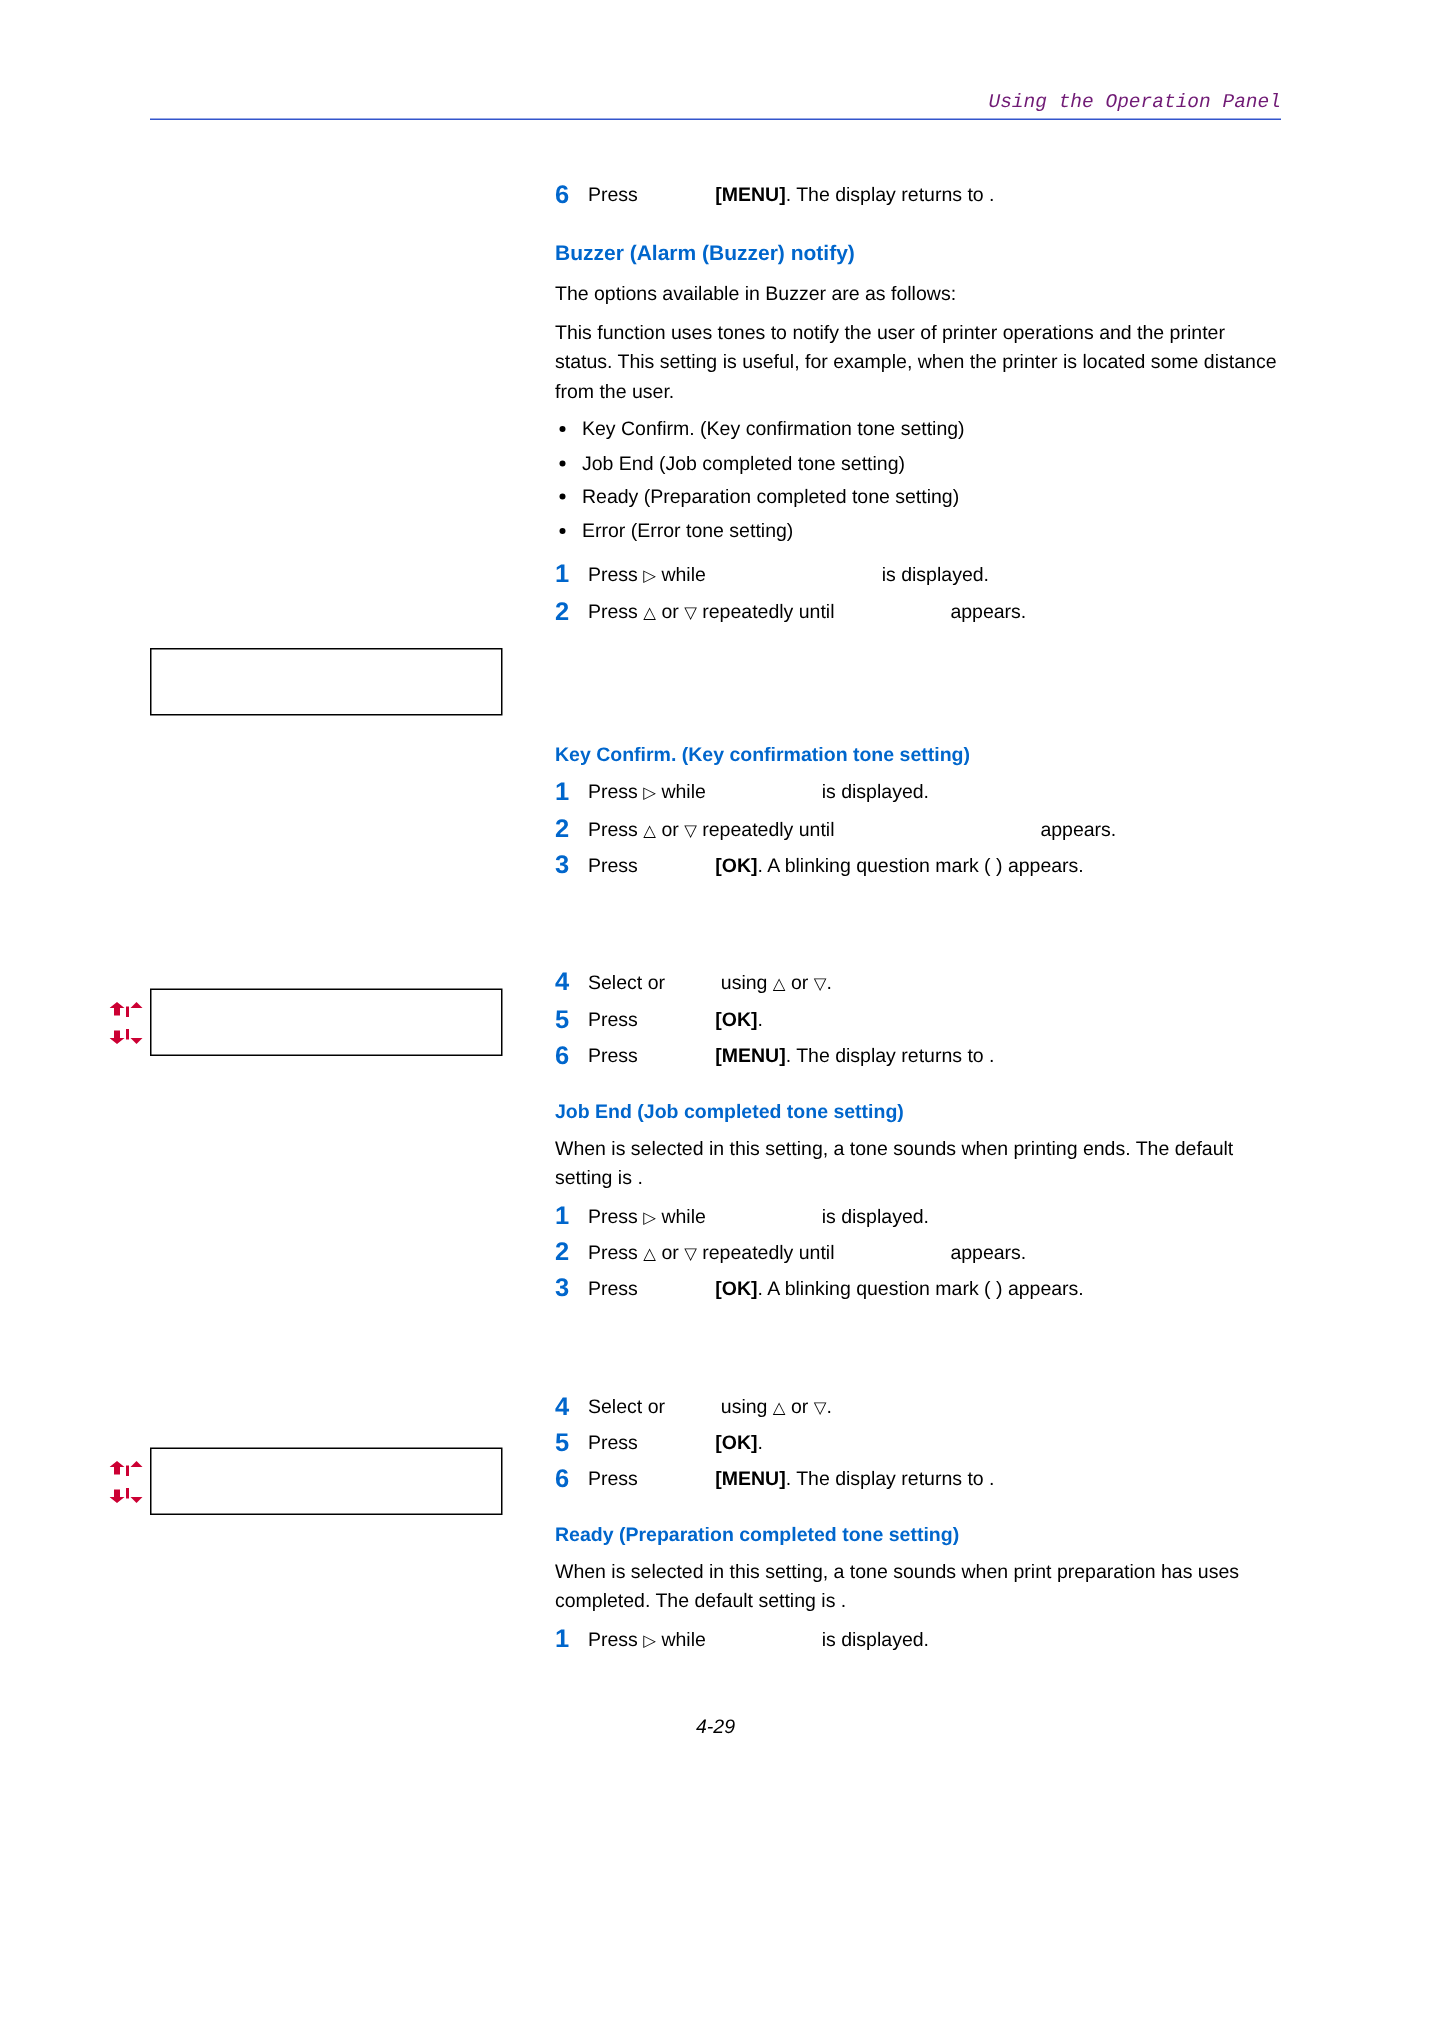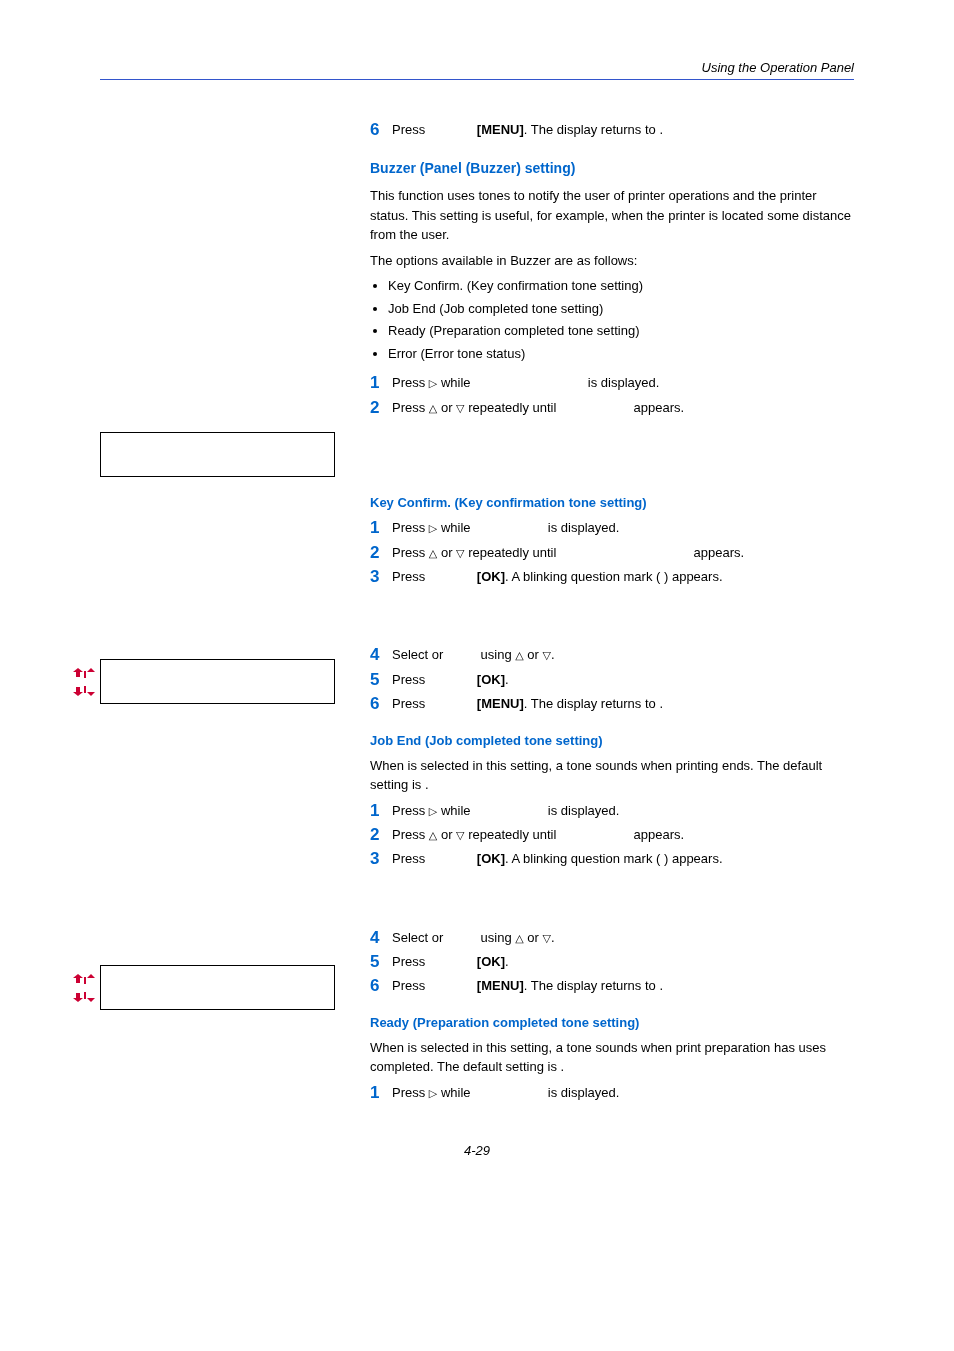--- a/index.html
+++ b/index.html
@@ -12,23 +12,24 @@
     width: 954px;
   }
   .page {
     padding: 60px 100px 40px 100px;
     position: relative;
     min-height: 1200px;
   }
   .header-right {
     text-align: right;
     font-style: italic;
-    color: #000000;
+    color: #701a75;
     font-size: 13px;
     margin-bottom: 4px;
+    font-family: Liberation Mono, monospace;
   }
   .header-rule {
     border: none;
     border-top: 1px solid #3355cc;
     margin: 0 0 40px 0;
   }
   .content-col {
     margin-left: 270px;
   }
   .step {
@@ -143,28 +144,28 @@
 
   <div class="content-col">
 
     <div class="step">
       <div class="step-num">6</div>
       <div class="step-body">
         <span>Press </span><b>[MENU]</b><span>. The display returns to </span><span>.</span>
       </div>
     </div>
 
-    <div class="h-blue">Buzzer (Panel (Buzzer) setting)</div>
+    <div class="h-blue">Buzzer (Alarm (Buzzer) notify)</div>
+    <div class="para">The options available in Buzzer are as follows:</div>
     <div class="para">This function uses tones to notify the user of printer operations and the printer status. This setting is useful, for example, when the printer is located some distance from the user.</div>
-    <div class="para">The options available in Buzzer are as follows:</div>
     <ul class="bullets">
       <li>Key Confirm. (Key confirmation tone setting)</li>
       <li>Job End (Job completed tone setting)</li>
       <li>Ready (Preparation completed tone setting)</li>
-      <li>Error (Error tone status)</li>
+      <li>Error (Error tone setting)</li>
     </ul>
 
     <div class="step">
       <div class="step-num">1</div>
       <div class="step-body">
         <span>Press </span><span class="tri">▷</span><span> while </span><span style="display:inline-block;width:110px;"></span><span> is displayed.</span>
       </div>
     </div>
     <div class="step">
       <div class="step-num">2</div>

